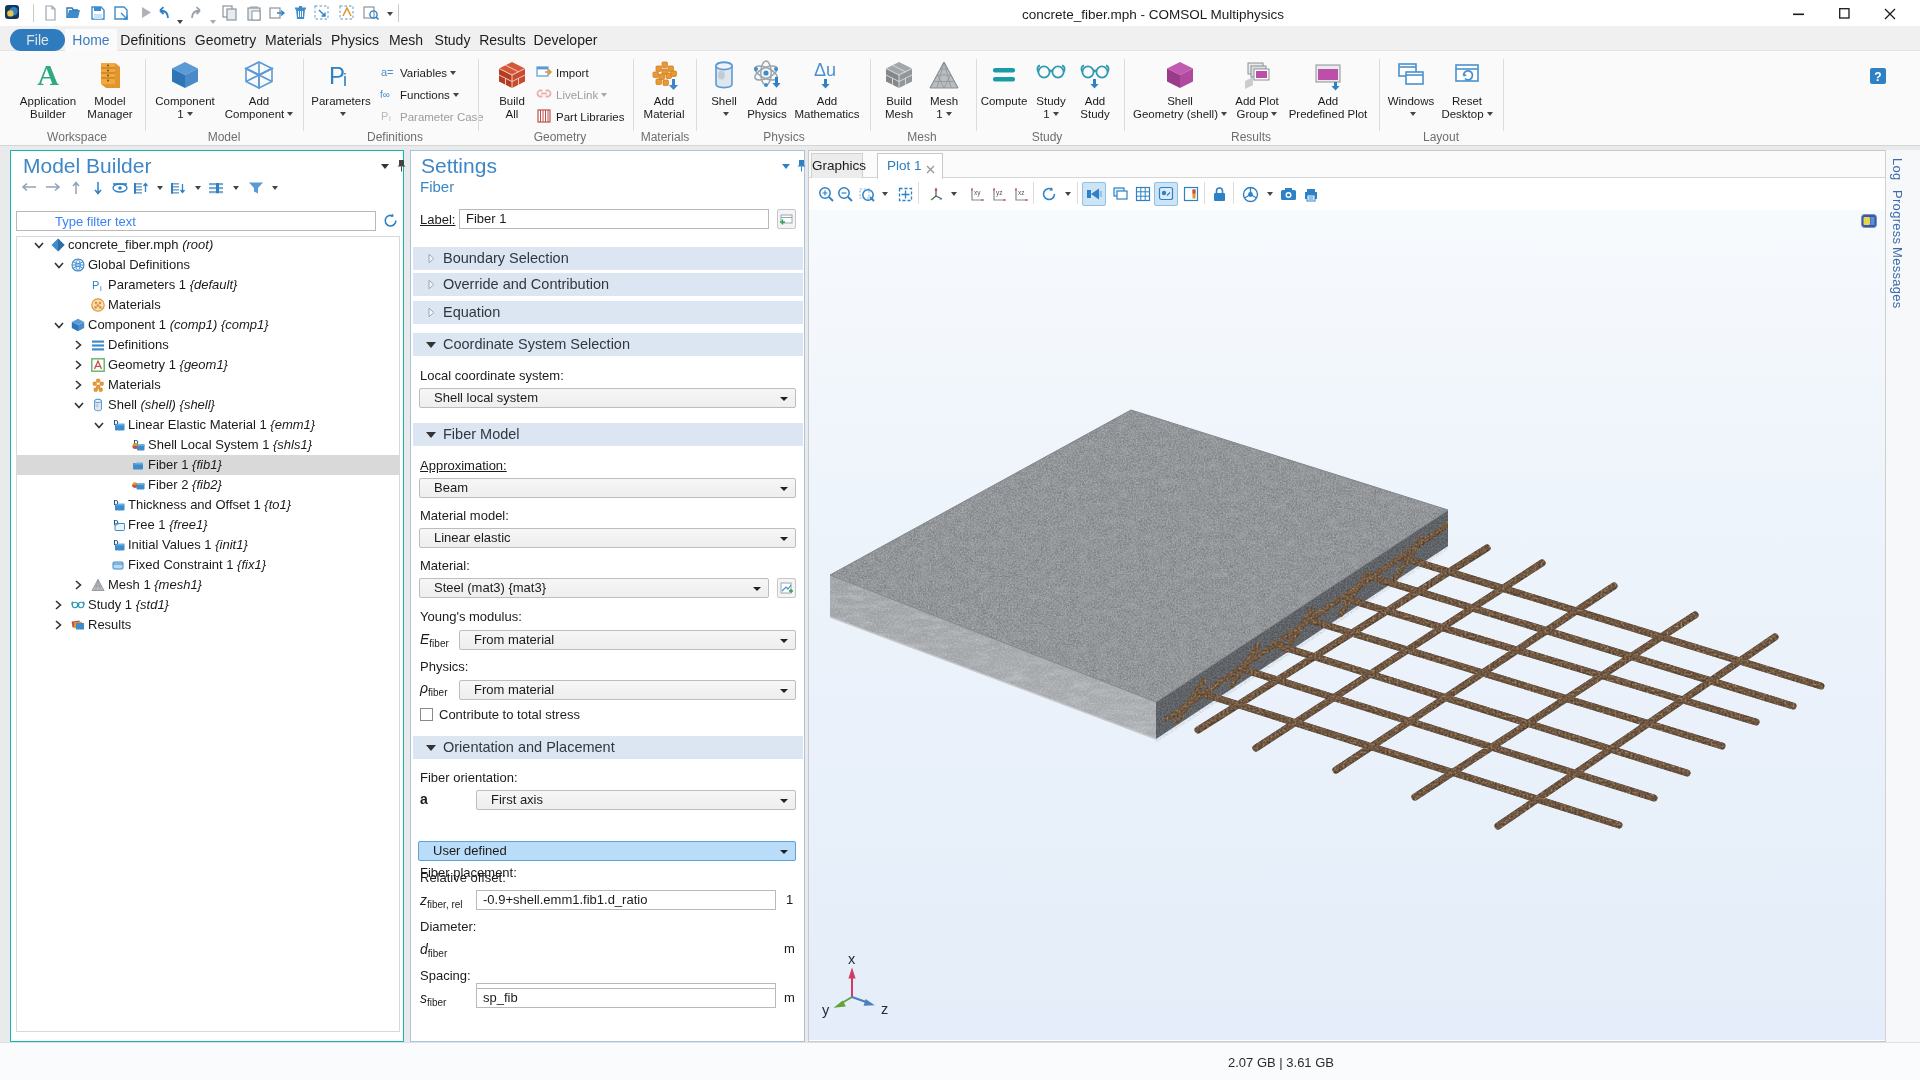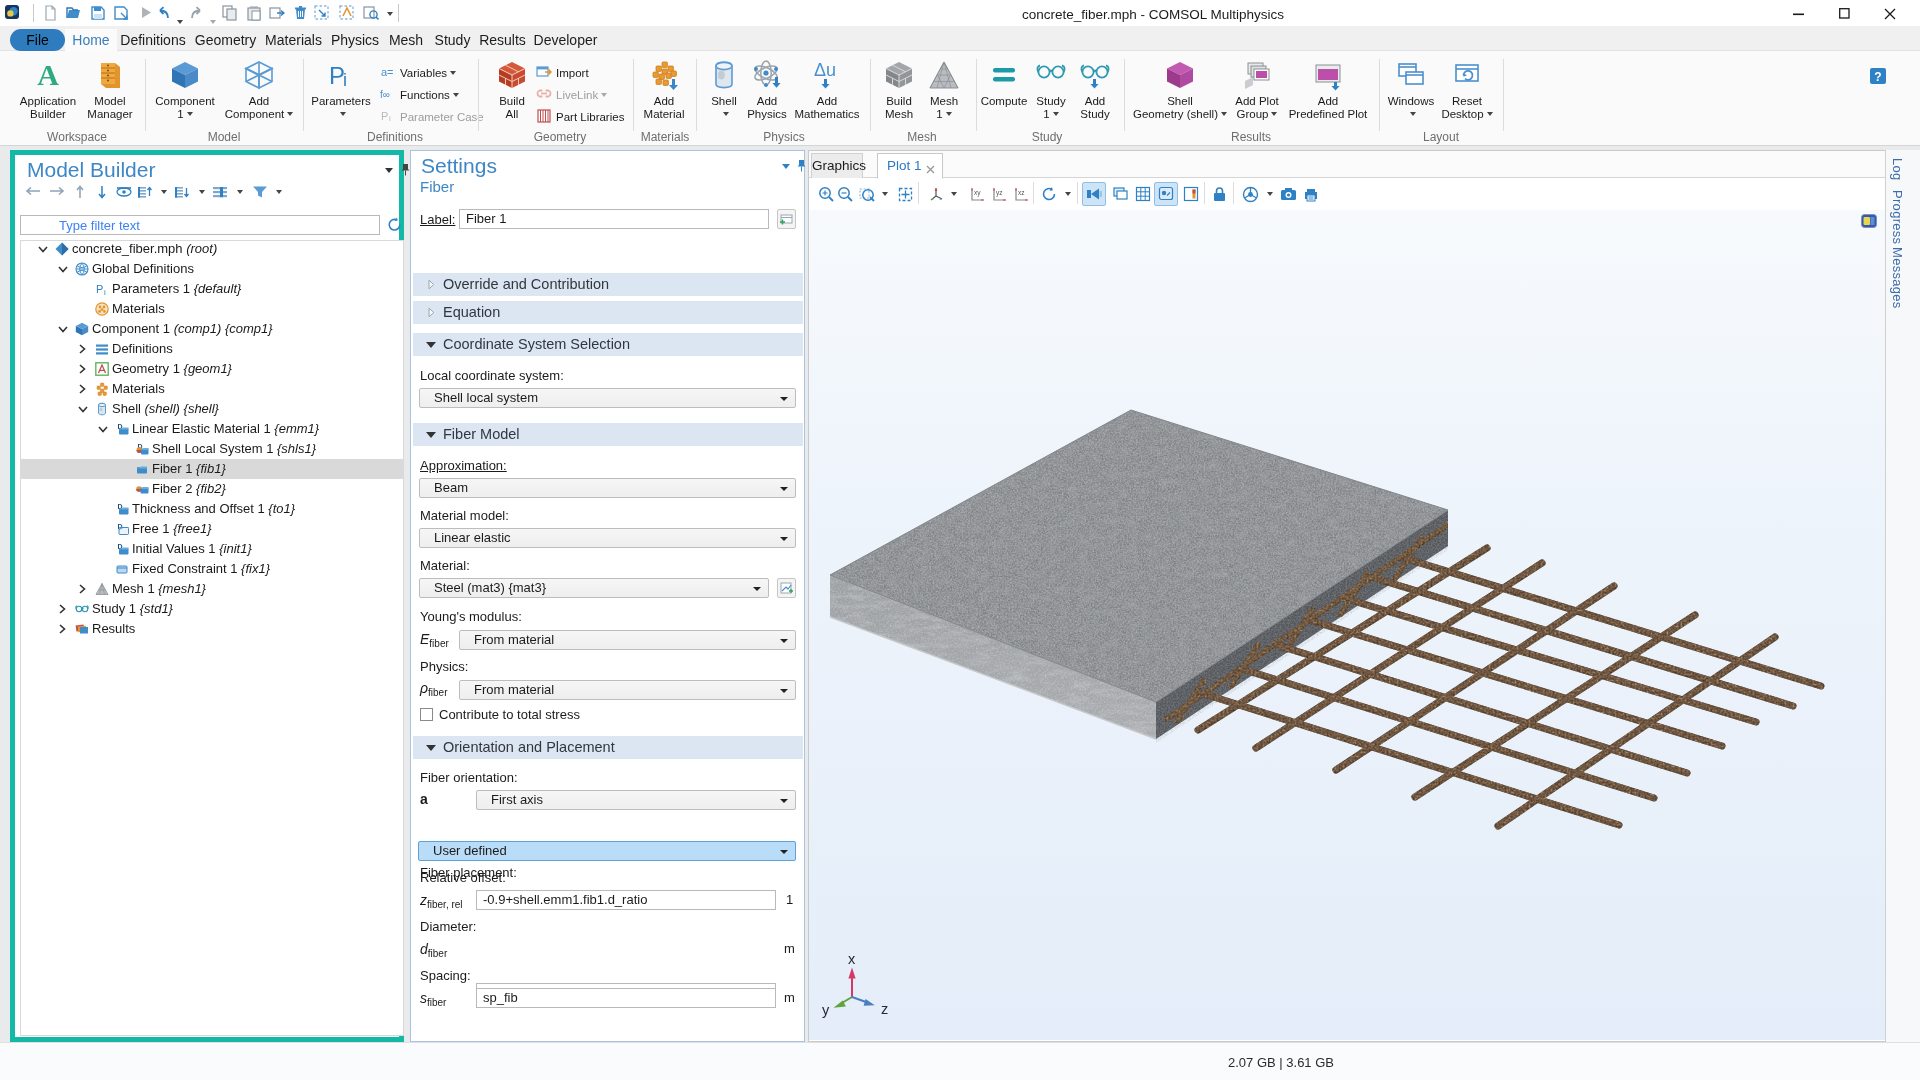--- a/index.html
+++ b/index.html
@@ -10,21 +10,21 @@
 .tab{position:absolute;top:3px;height:22px;line-height:22px;text-align:center;font-size:14px;color:#1c1c1c;}
 #ribbon{position:absolute;left:0;top:51px;width:1920px;height:95px;background:#fafafa;border-bottom:1px solid #d5d5d5;}
 .rsep{position:absolute;top:8px;height:72px;width:1px;background:#dcdcdc;}
 .rlabel{position:absolute;top:79px;font-size:12px;color:#6e6e6e;text-align:center;width:140px;}
 .rbig{position:absolute;text-align:center;font-size:11.5px;color:#1b1b1b;line-height:12.5px;width:110px;}
 .rsmall{position:absolute;font-size:11.5px;color:#1b1b1b;height:16px;line-height:16px;white-space:nowrap;}
 .rsmall svg{vertical-align:-3px;margin-right:4px;}
 .gray{color:#9d9d9d;}
 .dna{display:inline-block;width:0;height:0;border-left:3.5px solid transparent;border-right:3.5px solid transparent;border-top:4px solid #444;margin-left:3px;vertical-align:2px;}
 .dnag{border-top-color:#a9a9a9;}
-#mbpanel{position:absolute;left:10px;top:150px;width:394px;height:892px;background:#fff;border:5px solid #14b8a6;}
+#mbpanel{position:absolute;left:10px;top:150px;width:394px;height:892px;background:#fff;border:1px solid #14b8a6;}
 #setpanel{position:absolute;left:410px;top:150px;width:395px;height:892px;background:#fff;border:1px solid #aac4de;}
 #gfxpanel{position:absolute;left:808px;top:150px;width:1078px;height:892px;background:#fff;border:1px solid #c9c9c9;border-right:1px solid #d0d0d0;}
 #sidestrip{position:absolute;left:1886px;top:150px;width:34px;height:892px;background:#f7f8fa;}
 .vtext{position:absolute;left:4px;writing-mode:vertical-rl;font-size:13px;color:#3e6cab;letter-spacing:0.3px;}
 #statusbar{position:absolute;left:0;top:1042px;width:1920px;height:38px;background:#fafbfc;border-top:1px solid #e0e0e0;}
 .ptitle{font-size:21px;color:#3e87c6;}
 .tree-it{font-style:italic;}
 .combo{position:absolute;height:20px;background:linear-gradient(#f6f6f6,#eeeeee);border:1px solid #bdbdbd;border-radius:2px;font-size:13px;color:#1b1b1b;line-height:18px;padding-left:14px;}
 .combo .car{position:absolute;right:7px;top:8px;width:0;height:0;border-left:4px solid transparent;border-right:4px solid transparent;border-top:4.5px solid #222;}
 .tbox{position:absolute;height:20px;background:#fff;border:1px solid #b9b9b9;font-size:13px;color:#1b1b1b;line-height:18px;padding-left:6px;}
@@ -143,21 +143,21 @@
         <rect x="0.7" y="0.7" width="9.3" height="9.3" fill="none" stroke="#1a1a1a" stroke-width="1.3"></rect>
       </svg>
     </div>
     <div class="abs" style="left:1884px;top:8px;">
       <svg width="12" height="12" viewBox="0 0 12 12">
         <path d="M1 1 L11 11 M11 1 L1 11" stroke="#1a1a1a" stroke-width="1.3"></path>
       </svg>
     </div>
   </div>
 <div id="tabrow">
-    <div class="tab" style="left:10px;width:55px;background:#2e7cbe;color:#000000;border-radius:11px;">File</div>
+    <div class="tab" style="left:10px;width:55px;background:#2e7cbe;color:#e5e5e5;border-radius:11px;">File</div>
     <div class="tab" style="left:65px;width:52px;background:#fbfbfb;color:#3a7dbb;">Home</div>
     <div class="tab" style="left:118px;width:70px;">Definitions</div>
     <div class="tab" style="left:193px;width:65px;">Geometry</div>
     <div class="tab" style="left:263px;width:61px;">Materials</div>
     <div class="tab" style="left:330px;width:50px;">Physics</div>
     <div class="tab" style="left:385px;width:42px;">Mesh</div>
     <div class="tab" style="left:431px;width:43px;">Study</div>
     <div class="tab" style="left:478px;width:49px;">Results</div>
     <div class="tab" style="left:531px;width:69px;">Developer</div>
   </div>
@@ -812,20 +812,28 @@
     </div>
     <div class="abs" style="left:9px;top:27px;font-size:15px;color:#3e87c6;">Fiber</div>
     <div class="abs" style="left:9px;top:61px;font-size:13px;color:#1b1b1b;text-decoration:underline;">Label:</div>
     <div class="tbox" style="left:48px;top:58px;width:310px;">Fiber 1</div>
     <div class="abs" style="left:366px;top:58px;width:19px;height:20px;background:#f4f4f4;border:1px solid #c6c6c6;border-radius:2px;">
       <svg width="17" height="18" viewBox="0 0 17 18">
         <rect x="3" y="5" width="11" height="8" fill="#fff" stroke="#9aa7b2" stroke-width="1"></rect>
         <path d="M3 7.5 H14" stroke="#9aa7b2"></path>
         <path d="M2 12 L7 12 M4.5 9.5 L4.5 14.5" stroke="#2fa45b" stroke-width="1.4"></path>
       </svg>
+    </div>
+    <div class="band" style="top:96px;">
+      <div class="abs" style="left:15px;top:6px;">
+        <svg width="7" height="11" viewBox="0 0 7 11">
+          <path d="M1 1.2 L5.8 5.5 L1 9.8 Z" fill="#f6f8fa" stroke="#9aa7b2" stroke-width="1"></path>
+        </svg>
+      </div>
+      <span class="bt">Boundary Selection</span>
     </div>
     <div class="band" style="top:122px;">
       <div class="abs" style="left:15px;top:6px;">
         <svg width="7" height="11" viewBox="0 0 7 11">
           <path d="M1 1.2 L5.8 5.5 L1 9.8 Z" fill="#f6f8fa" stroke="#9aa7b2" stroke-width="1"></path>
         </svg>
       </div>
       <span class="bt">Override and Contribution</span>
     </div>
     <div class="band" style="top:182px;">

